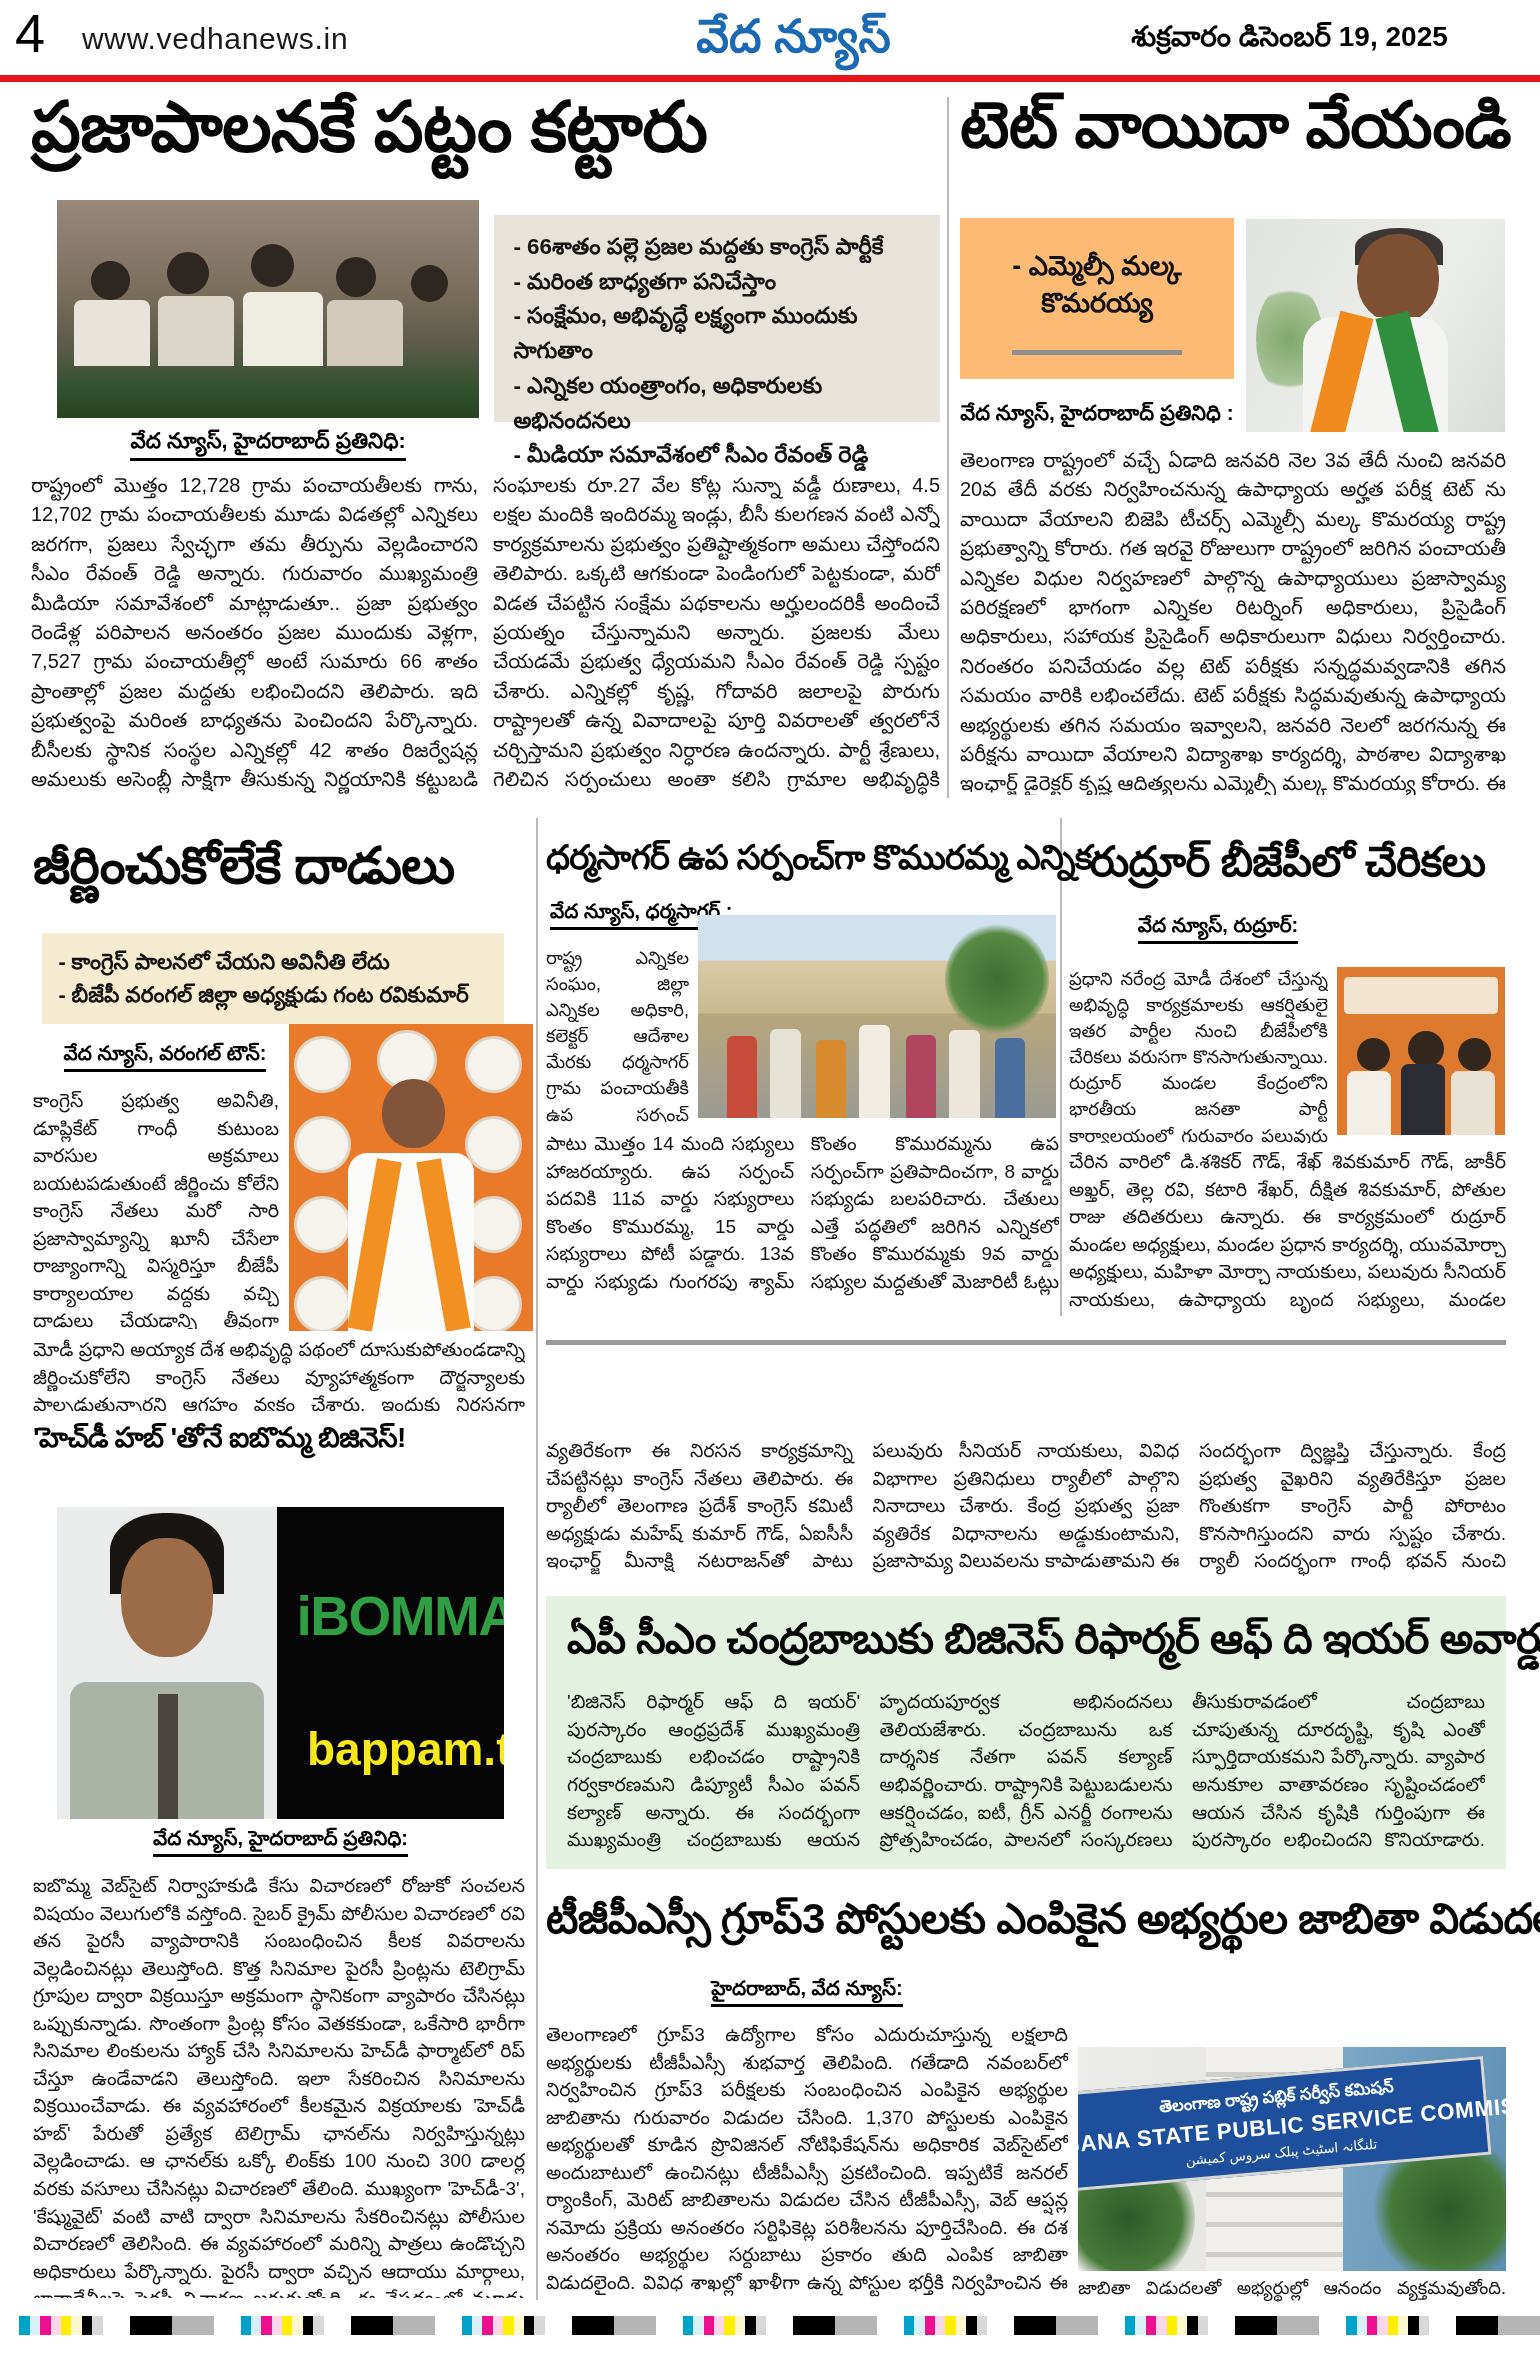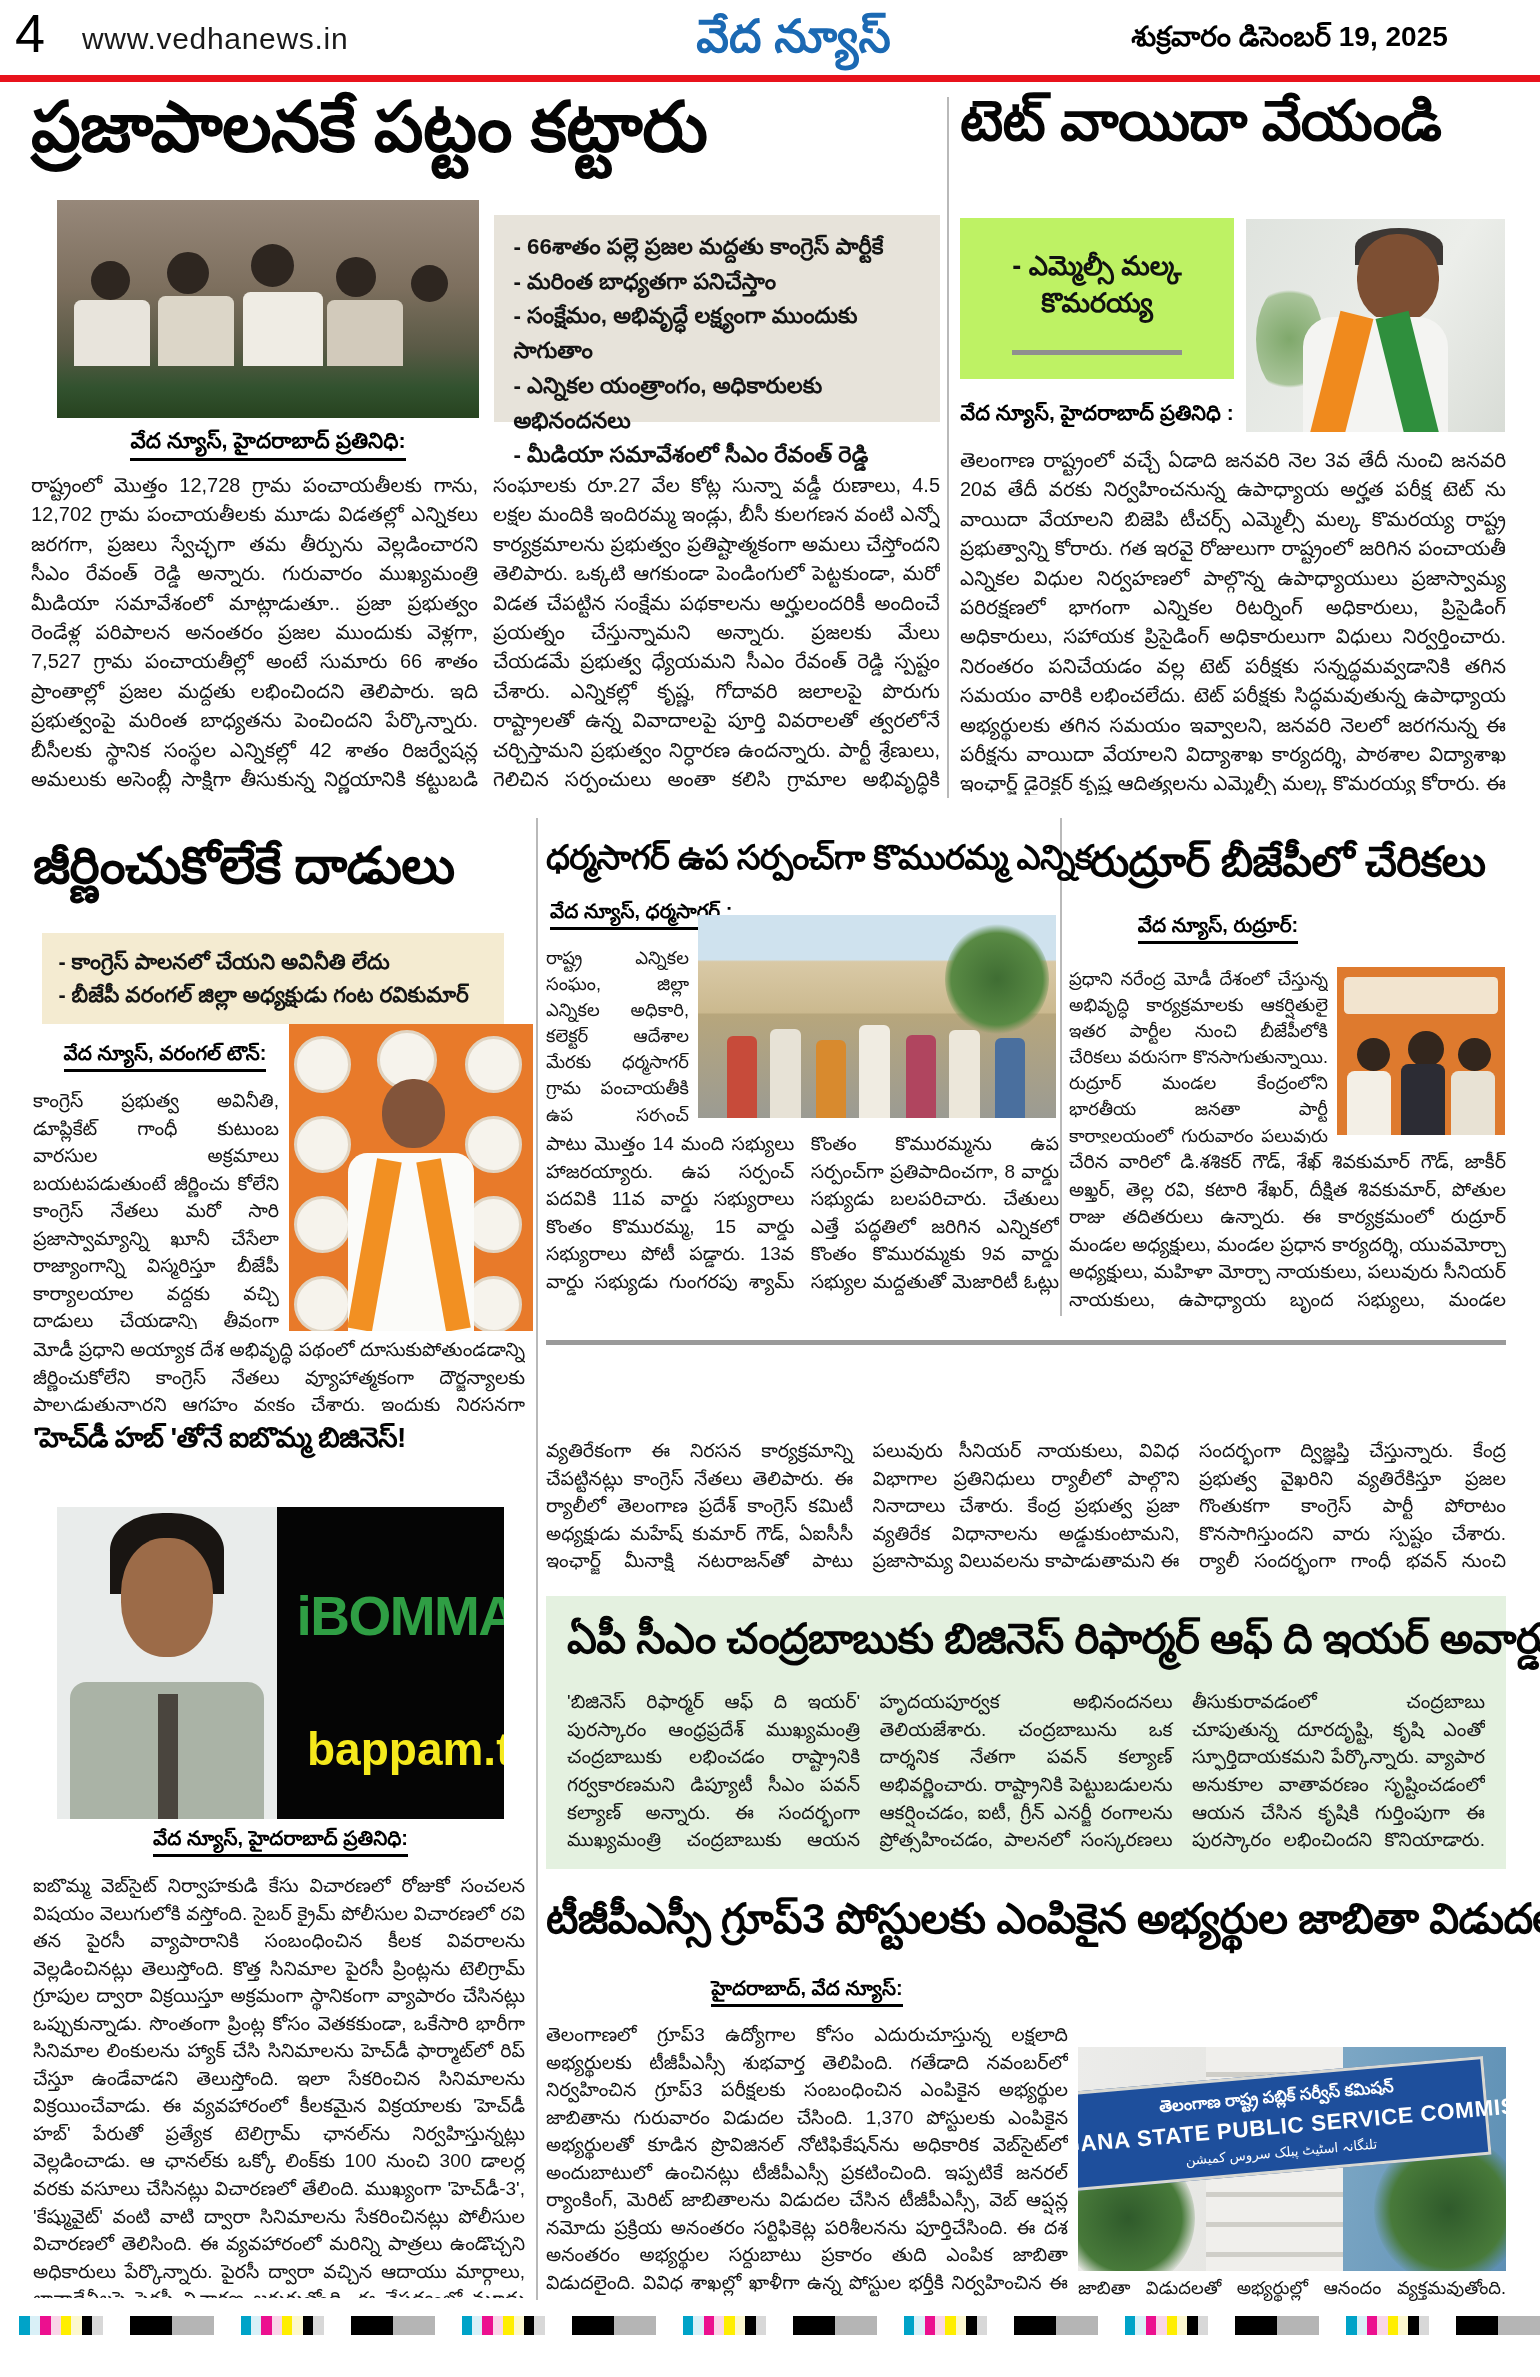--- a/index.html
+++ b/index.html
@@ -14,21 +14,21 @@
   
   .page-num { font-size:54px; font-weight:500; color:#000; }
   .site-url { font-size:30px; color:#1a1a1a; letter-spacing:0.7px; }
   .masthead { font-size:46px; font-weight:bold; color:#1b69b3; text-align:center; }
   .edition-date { font-size:28px; font-weight:bold; color:#000; text-align:center; }
   .red-rule { background:#e8131c; }
 
   
   .headline { font-weight:bold; color:#050505; letter-spacing:-0.7px; white-space:nowrap; }
   .hl-xxl { font-size:70px; line-height:1.04; }
-  .hl-xl  { font-size:56px; line-height:1.04; text-align:left; }
+  .hl-xl  { font-size:64px; line-height:1.04; text-align:right; }
   .hl-lg  { font-size:51px; }
   .hl-md  { font-size:42px; }
   .hl-sm  { font-size:34px; }
 
   .byline { font-weight:bold; font-size:20px; color:#000; }
   .byline-under { border-bottom:3px solid #000; padding-bottom:5.2px; }
 
   .bullet-box { padding:15px 19.4px; }
   .bullet-box .bullet { font-size:22.4px; font-weight:bold; line-height:1.55; color:#141414; }
 
@@ -133,21 +133,21 @@
     <span class="byline byline-under" style="font-size:21.6px;">వేద న్యూస్, హైదరాబాద్ ప్రతినిధి:</span>
   </div>
 
   <div class="abs bodytext" style="left:31px; top:471px; width:447px; height:326px;">రాష్ట్రంలో మొత్తం 12,728 గ్రామ పంచాయతీలకు గాను, 12,702 గ్రామ పంచాయతీలకు మూడు విడతల్లో ఎన్నికలు జరగగా, ప్రజలు స్వేచ్ఛగా తమ తీర్పును వెల్లడించారని సీఎం రేవంత్ రెడ్డి అన్నారు. గురువారం ముఖ్యమంత్రి మీడియా సమావేశంలో మాట్లాడుతూ.. ప్రజా ప్రభుత్వం రెండేళ్ల పరిపాలన అనంతరం ప్రజల ముందుకు వెళ్లగా, 7,527 గ్రామ పంచాయతీల్లో అంటే సుమారు 66 శాతం ప్రాంతాల్లో ప్రజల మద్దతు లభించిందని తెలిపారు. ఇది ప్రభుత్వంపై మరింత బాధ్యతను పెంచిందని పేర్కొన్నారు. బీసీలకు స్థానిక సంస్థల ఎన్నికల్లో 42 శాతం రిజర్వేషన్ల అమలుకు అసెంబ్లీ సాక్షిగా తీసుకున్న నిర్ణయానికి కట్టుబడి ఉన్నామని, అన్ని రాజకీయ పార్టీల అభిప్రాయాల మేరకు ఎంపీపీ, జెడ్పీటీసీ, ఎంపీటీసీ, మున్సిపల్ ఎన్నికలపై నిర్ణయం తీసుకుంటామని సీఎం స్పష్టం చేశారు. ప్రజల విశ్వాసానికి అనుగుణంగా పాలన సాగించాలని ప్రభుత్వ లక్ష్యమన్నారు. రాష్ట్రంలో కొత్త రేషన్ కార్డుల జారీ, సన్నబియ్యం పంపిణీ, రైతు భరోసా, సన్నధాన్యానికి బోనస్, ఉచిత కరెంట్, మహిళలకు ఉచిత బస్సు సౌకర్యం, 200 యూనిట్లలోపు ఉచిత విద్యుత్, రూ.500కే గ్యాస్ సిలిండర్, మహిళా</div>
   <div class="abs bodytext" style="left:493px; top:471px; width:447px; height:326px;">సంఘాలకు రూ.27 వేల కోట్ల సున్నా వడ్డీ రుణాలు, 4.5 లక్షల మందికి ఇందిరమ్మ ఇండ్లు, బీసీ కులగణన వంటి ఎన్నో కార్యక్రమాలను ప్రభుత్వం ప్రతిష్టాత్మకంగా అమలు చేస్తోందని తెలిపారు. ఒక్కటి ఆగకుండా పెండింగులో పెట్టకుండా, మరో విడత చేపట్టిన సంక్షేమ పథకాలను అర్హులందరికీ అందించే ప్రయత్నం చేస్తున్నామని అన్నారు. ప్రజలకు మేలు చేయడమే ప్రభుత్వ ధ్యేయమని సీఎం రేవంత్ రెడ్డి స్పష్టం చేశారు. ఎన్నికల్లో కృష్ణ, గోదావరి జలాలపై పొరుగు రాష్ట్రాలతో ఉన్న వివాదాలపై పూర్తి వివరాలతో త్వరలోనే చర్చిస్తామని ప్రభుత్వం నిర్ధారణ ఉందన్నారు. పార్టీ శ్రేణులు, గెలిచిన సర్పంచులు అంతా కలిసి గ్రామాల అభివృద్ధికి పాటుపడాలని పిలుపునిచ్చారు. ఈ సమావేశంలో మంత్రులు ఉత్తమ్ కుమార్ రెడ్డి, శ్రీధర్ బాబు, పొన్నం ప్రభాకర్, కొండా సురేఖ, దానసరి అనసూయ సీతక్కలతో పాటు పలువురు ప్రజాప్రతినిధులు పాల్గొన్నారు.</div>
 
   <div class="abs vdiv" style="left:947px; top:97px; height:701px;"></div>
 
   <div class="abs headline hl-xl" style="left:960px; top:92px; width:546px;">టెట్ వాయిదా వేయండి</div>
 
-  <div class="abs tet-attr-box" style="left: 960px; top: 218px; width: 274px; height: 161px; background-color: #bef264;">
+  <div class="abs tet-attr-box" style="left: 960px; top: 218px; width: 274px; height: 161px; background-color: #fdba74;">
     <div class="attr">- ఎమ్మెల్సీ మల్క కొమరయ్య</div>
     <div class="bar"></div>
   </div>
   <div class="abs byline" style="left:960px; top:401px; width:274px; text-align:center; font-size:21px;">వేద న్యూస్, హైదరాబాద్ ప్రతినిధి :</div>
 
   <div class="photo ph-tet" style="left:1246px; top:219px; width:259px; height:213px;">
     <div class="plant"></div>
     <div class="hair"></div>
     <div class="head"></div>
     <div class="body"></div>

